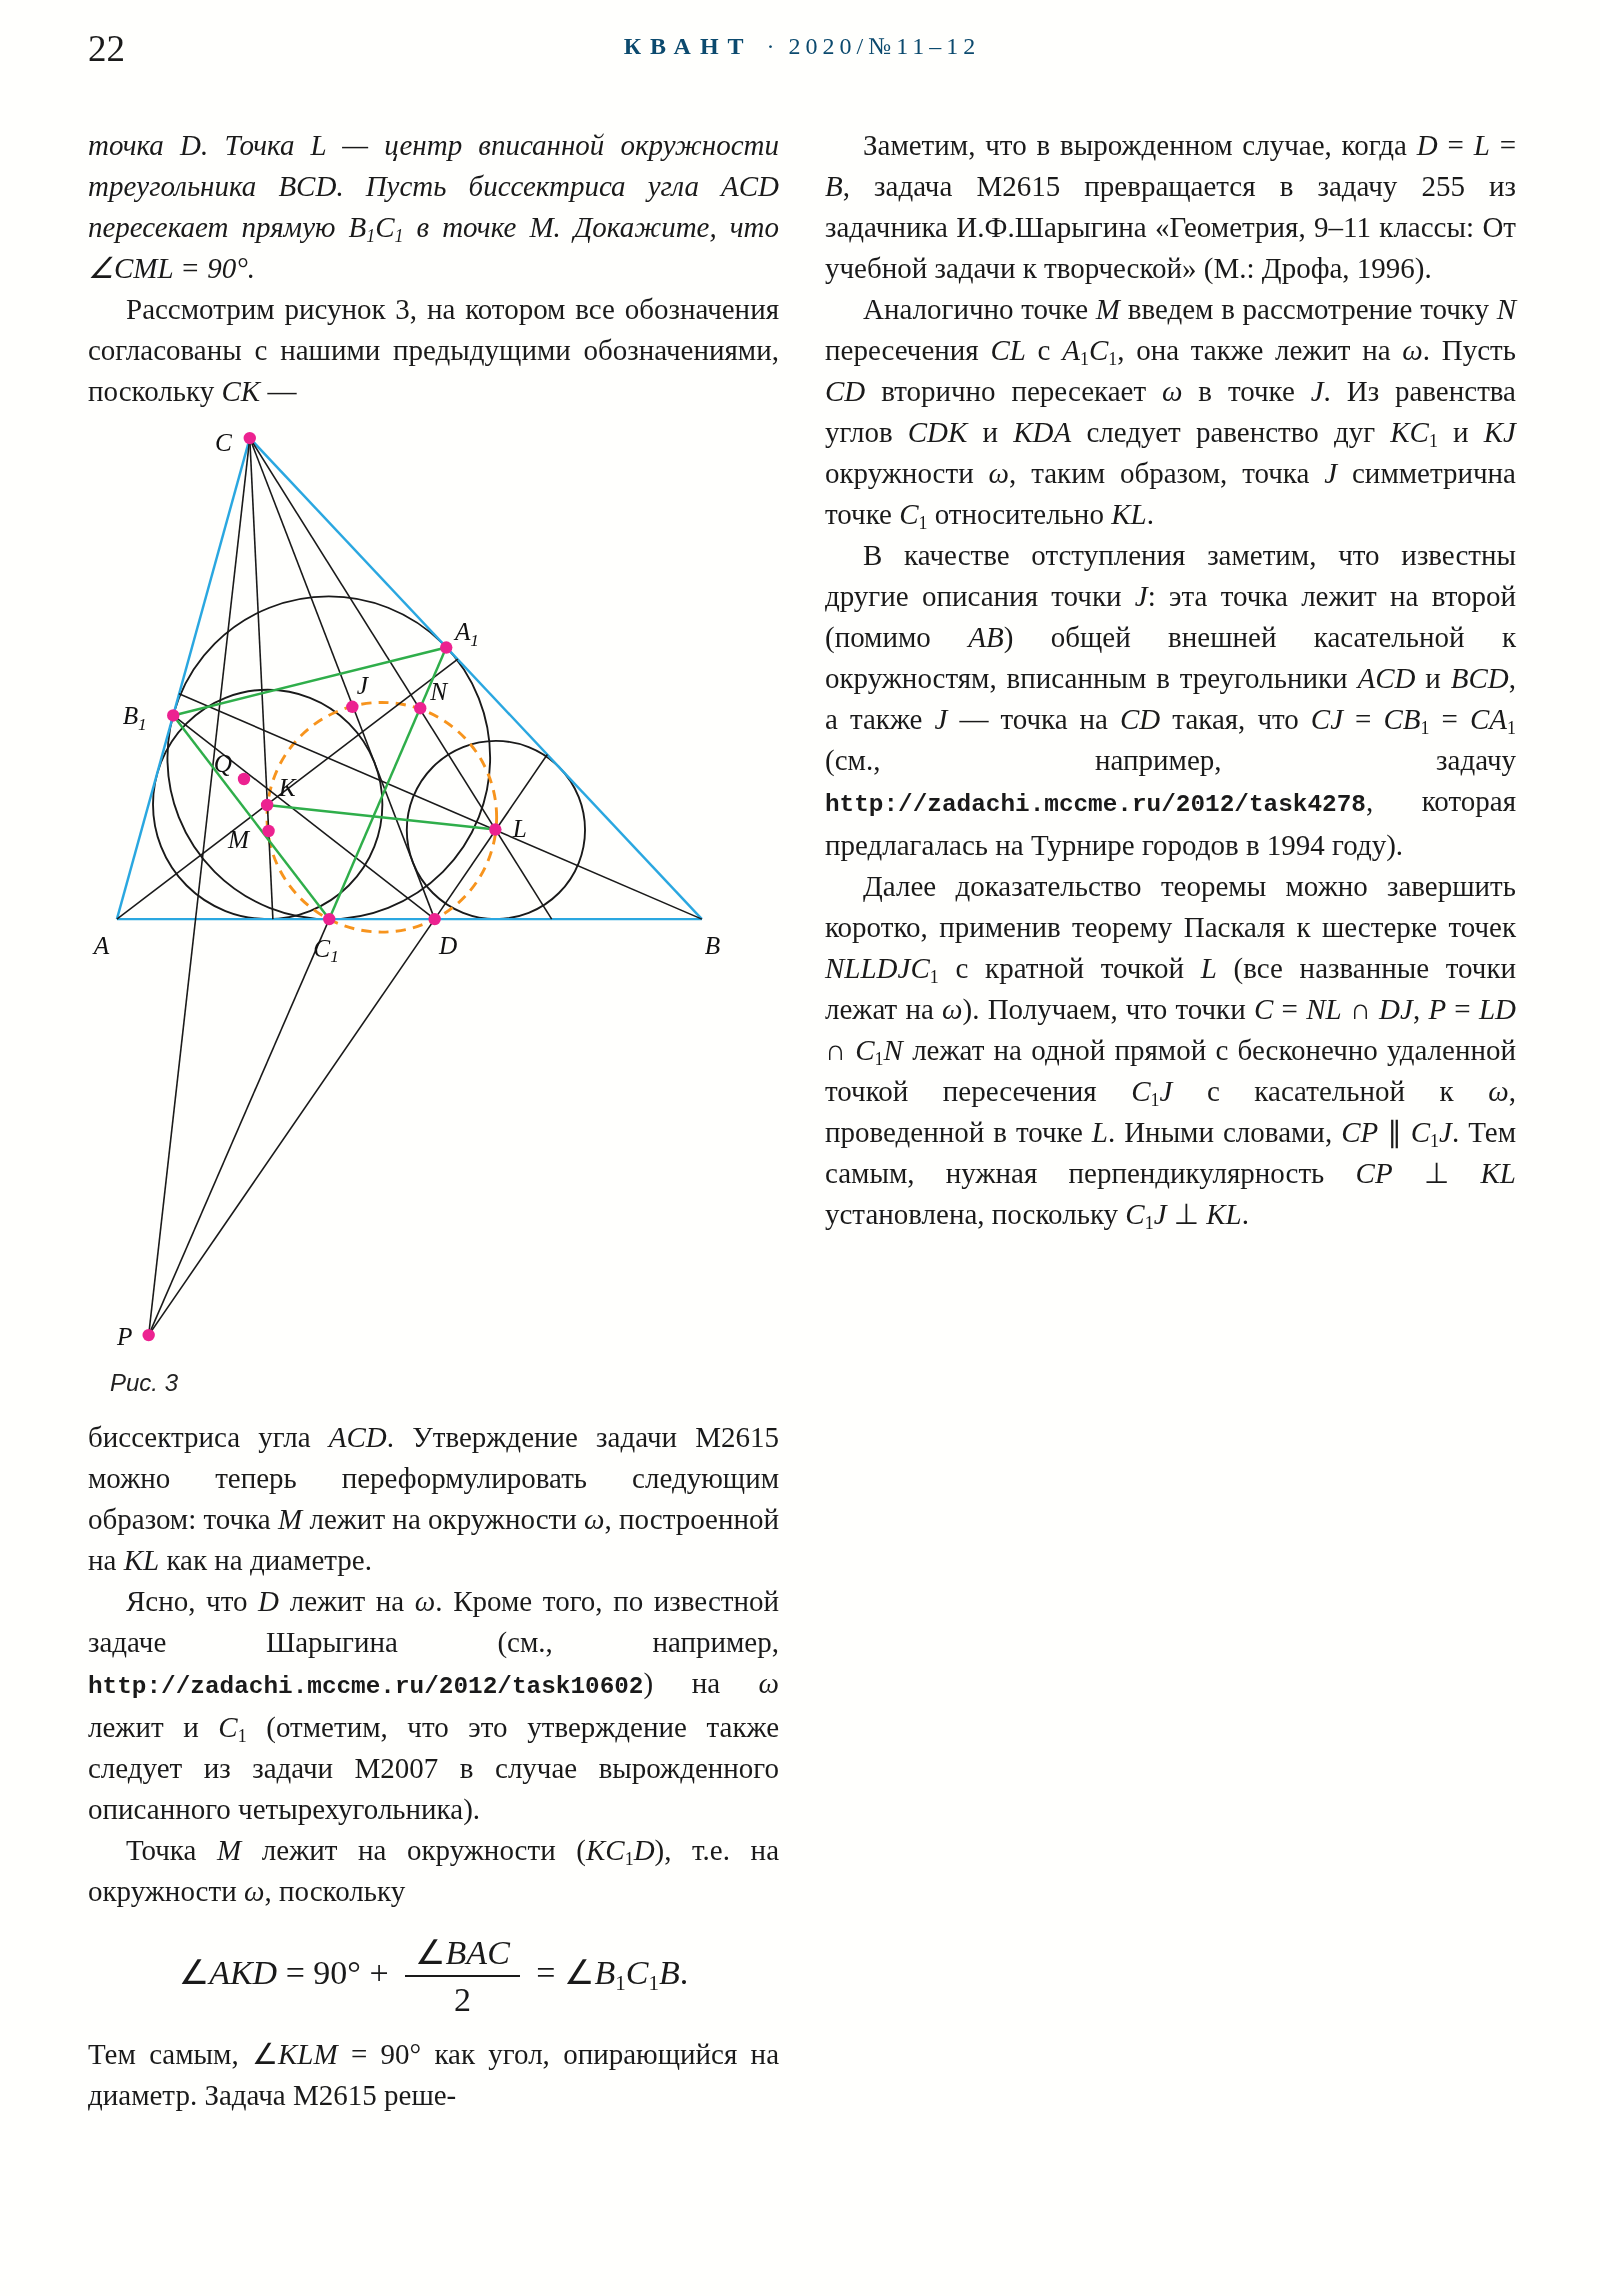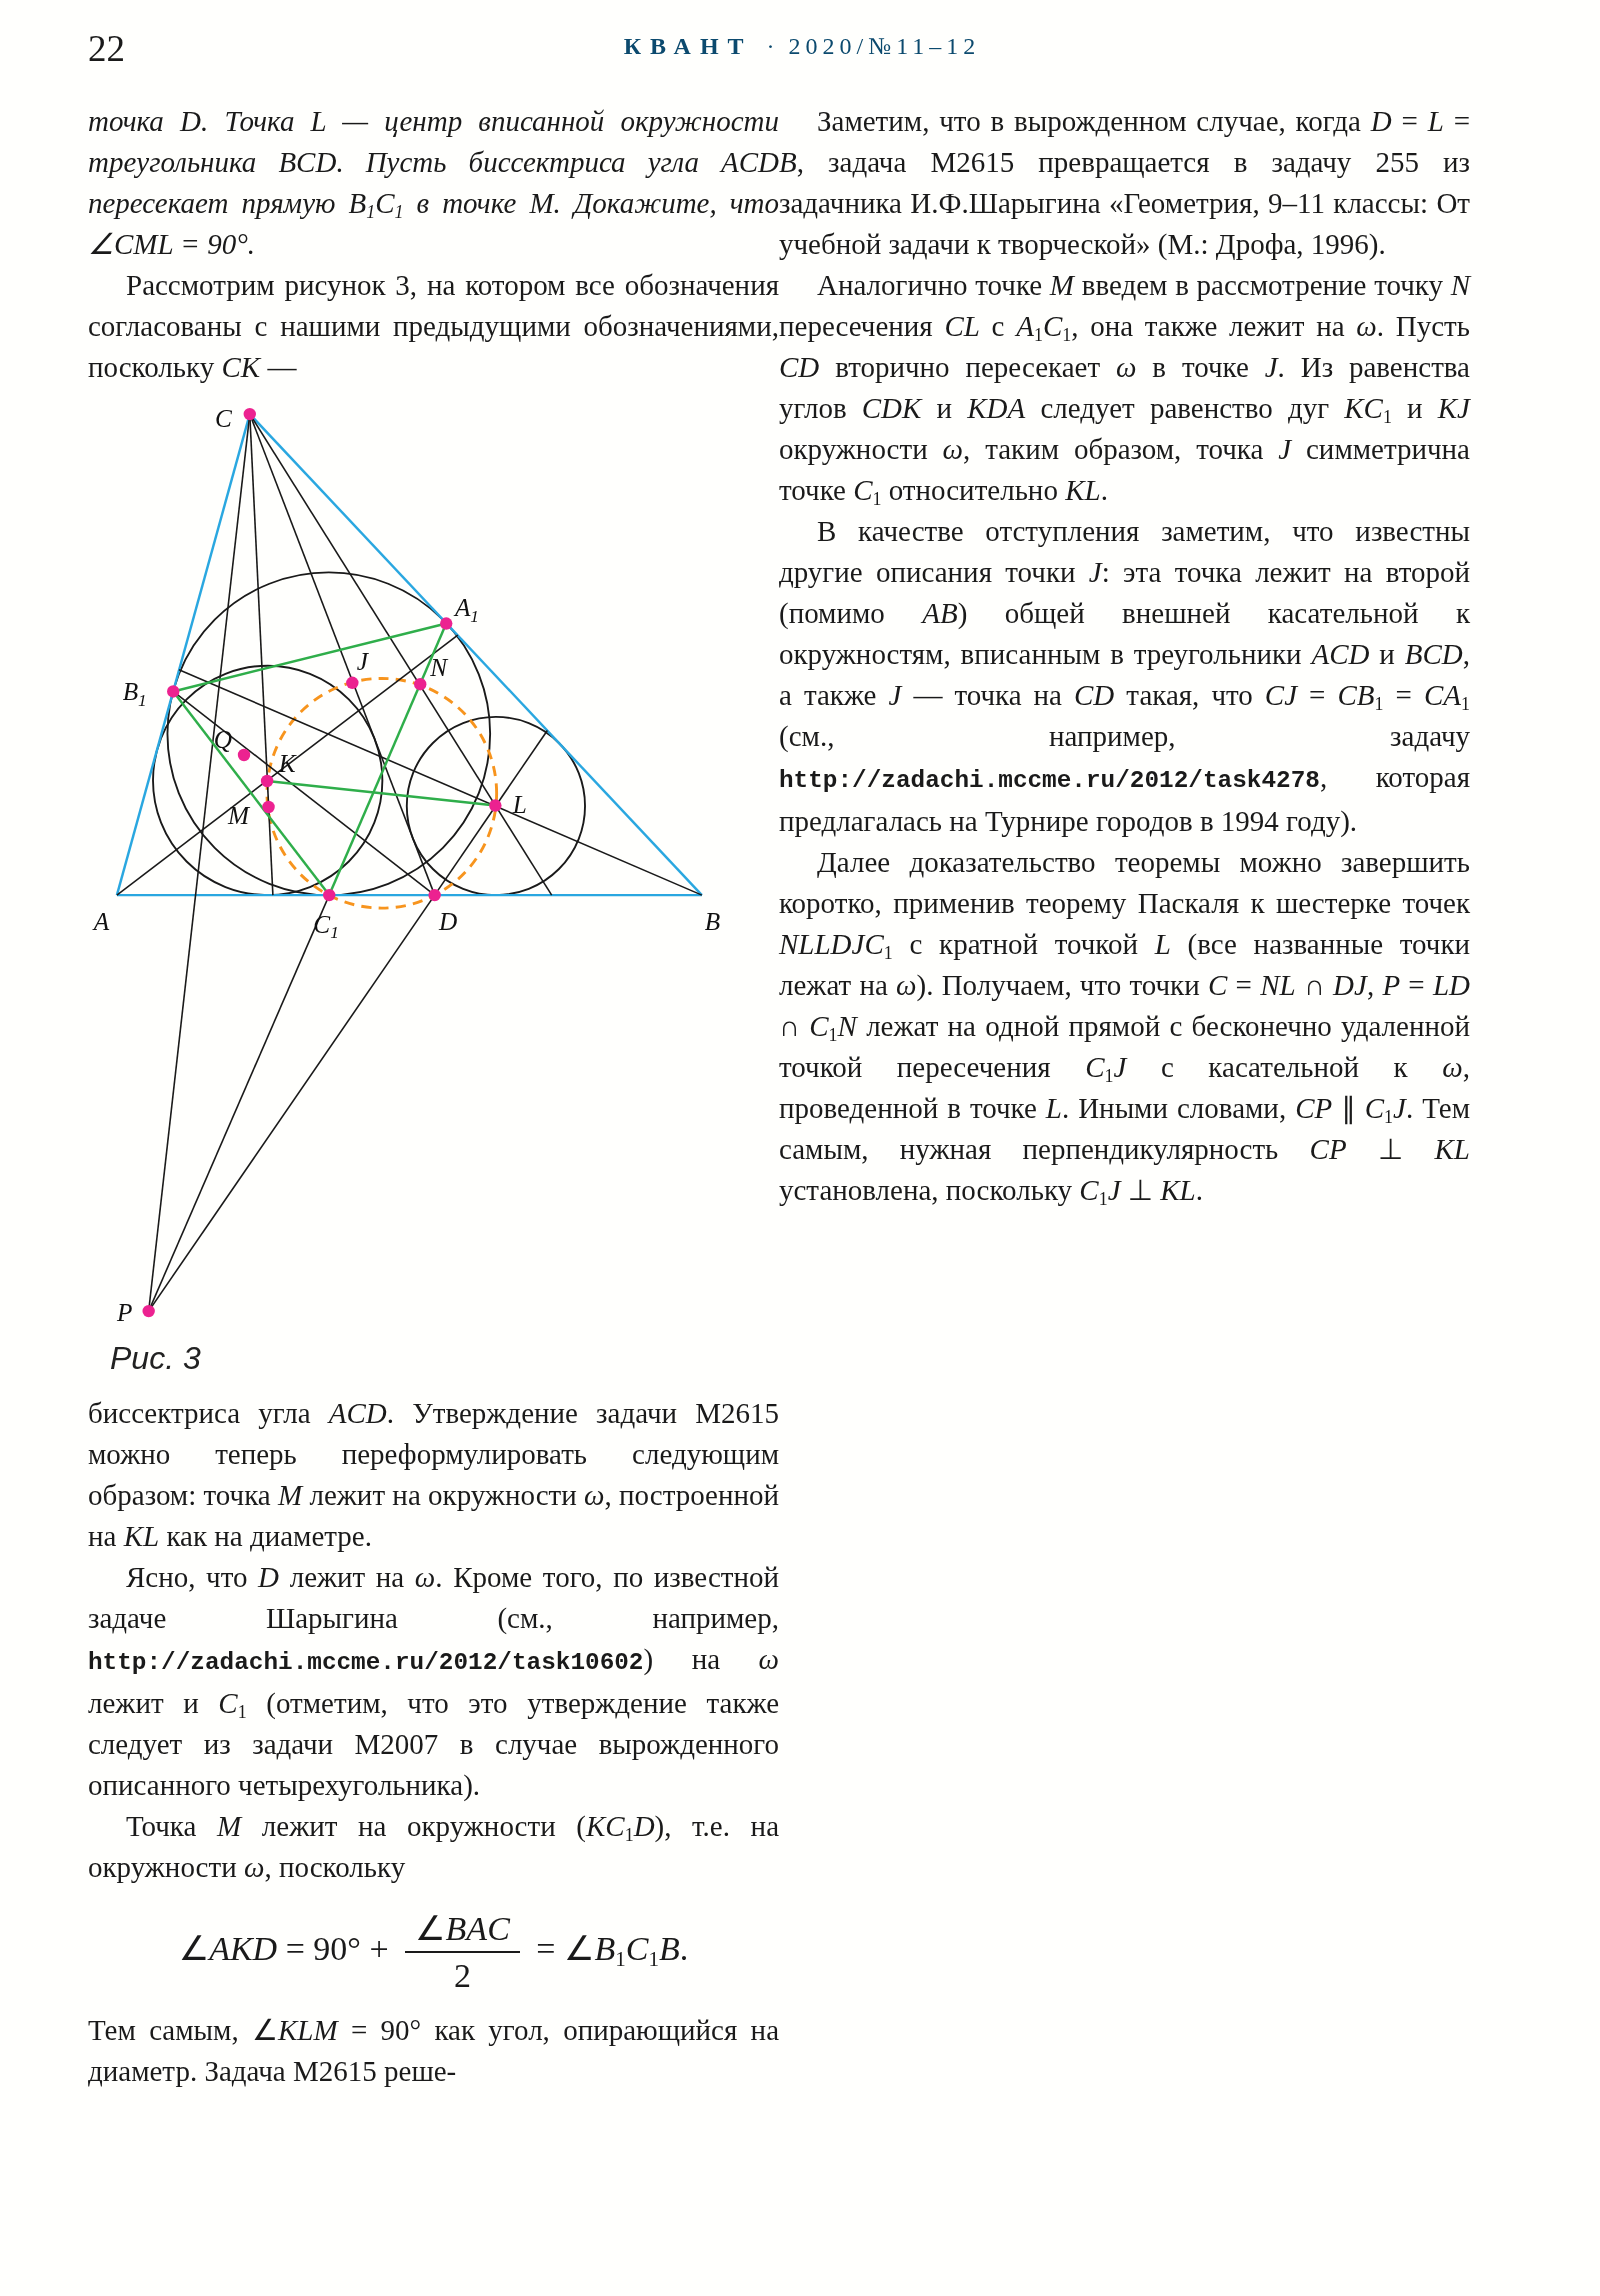--- a/index.html
+++ b/index.html
@@ -8,30 +8,30 @@
     font-family:"Liberation Serif",serif;
     position:relative;box-sizing:border-box;
     padding:23px 84px 0 88px;overflow:hidden;
   }
   .page-header{position:relative;height:78px;}
   .page-number{position:absolute;left:0;top:4px;font-size:37px;}
   .journal-line{text-align:center;font-size:24px;padding-top:10px;color:#0c4a6e;}
   .jname{font-weight:bold;letter-spacing:9px;}
   .jsep{margin:0 14px;}
   .jissue{letter-spacing:5px;}
-  .columns{display:flex;}
+  .columns{display:flex;gap:46px;margin-top:24px;}
   .col{width:691px;text-align:justify;font-size:29px;line-height:41px;}
   .para{margin:0;text-indent:38px;}
   .para.noindent{text-indent:0;}
   .para.lead-italic{font-style:italic;}
   sub{font-size:0.62em;line-height:0;vertical-align:-0.28em;}
   .tt{font-family:"Liberation Mono",monospace;font-size:0.84em;font-weight:bold;}
   .fig{margin:16px 0 8px 0;}
   .fig-canvas svg{display:block;width:650px;height:auto;}
-  figcaption{font-family:"Liberation Sans",sans-serif;font-style:italic;font-size:32px;margin:2px 0 14px 22px;color:#222;}
+  figcaption{font-family:"Liberation Sans",sans-serif;font-style:italic;font-size:24px;margin:2px 0 14px 22px;color:#222;}
   .formula{text-align:center;margin:22px 0 16px 0;font-size:34px;line-height:1.1;}
   .frac{display:inline-block;vertical-align:middle;text-align:center;margin:0 8px;}
   .fnum{display:block;padding:0 10px 4px 10px;border-bottom:2px solid #1a1a1a;}
   .fden{display:block;padding-top:4px;}
 </style>
 </head>
 <body>
 
 <div class="page">
 

